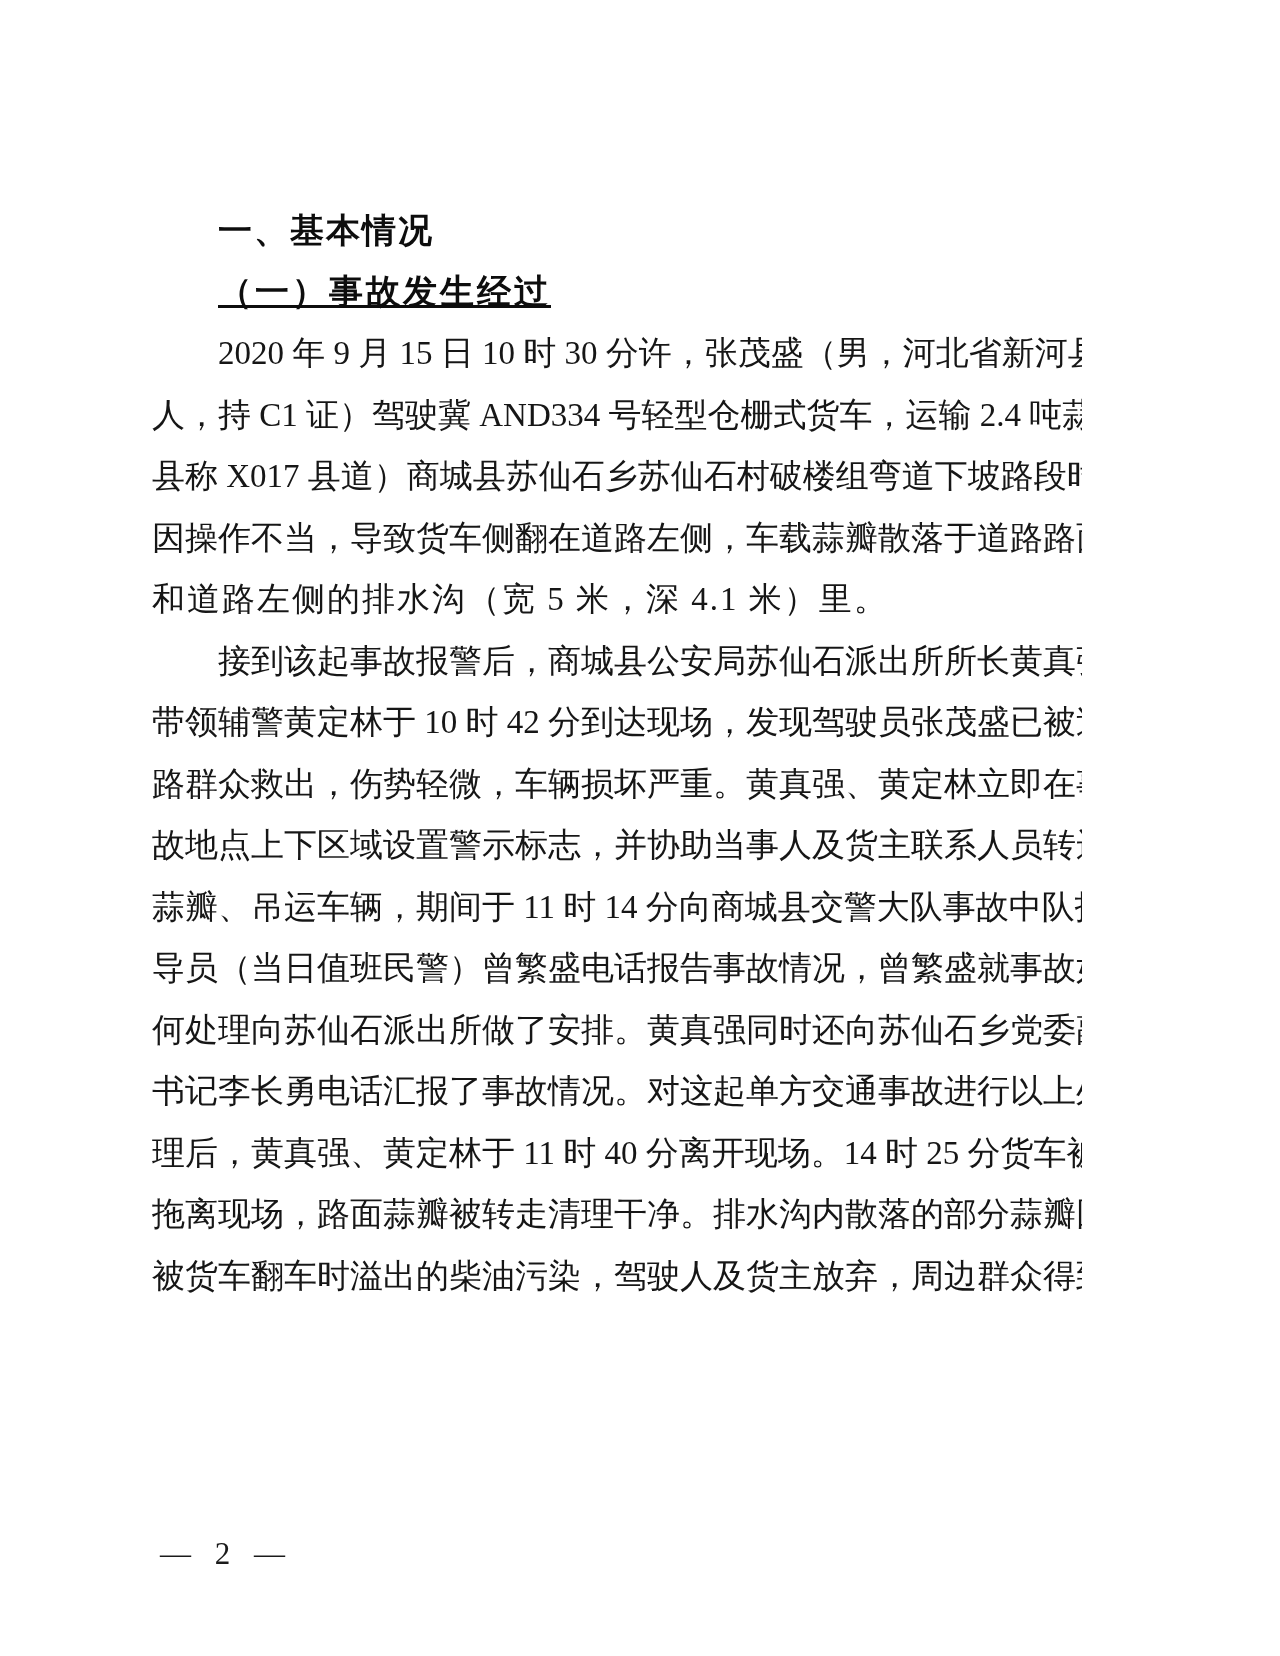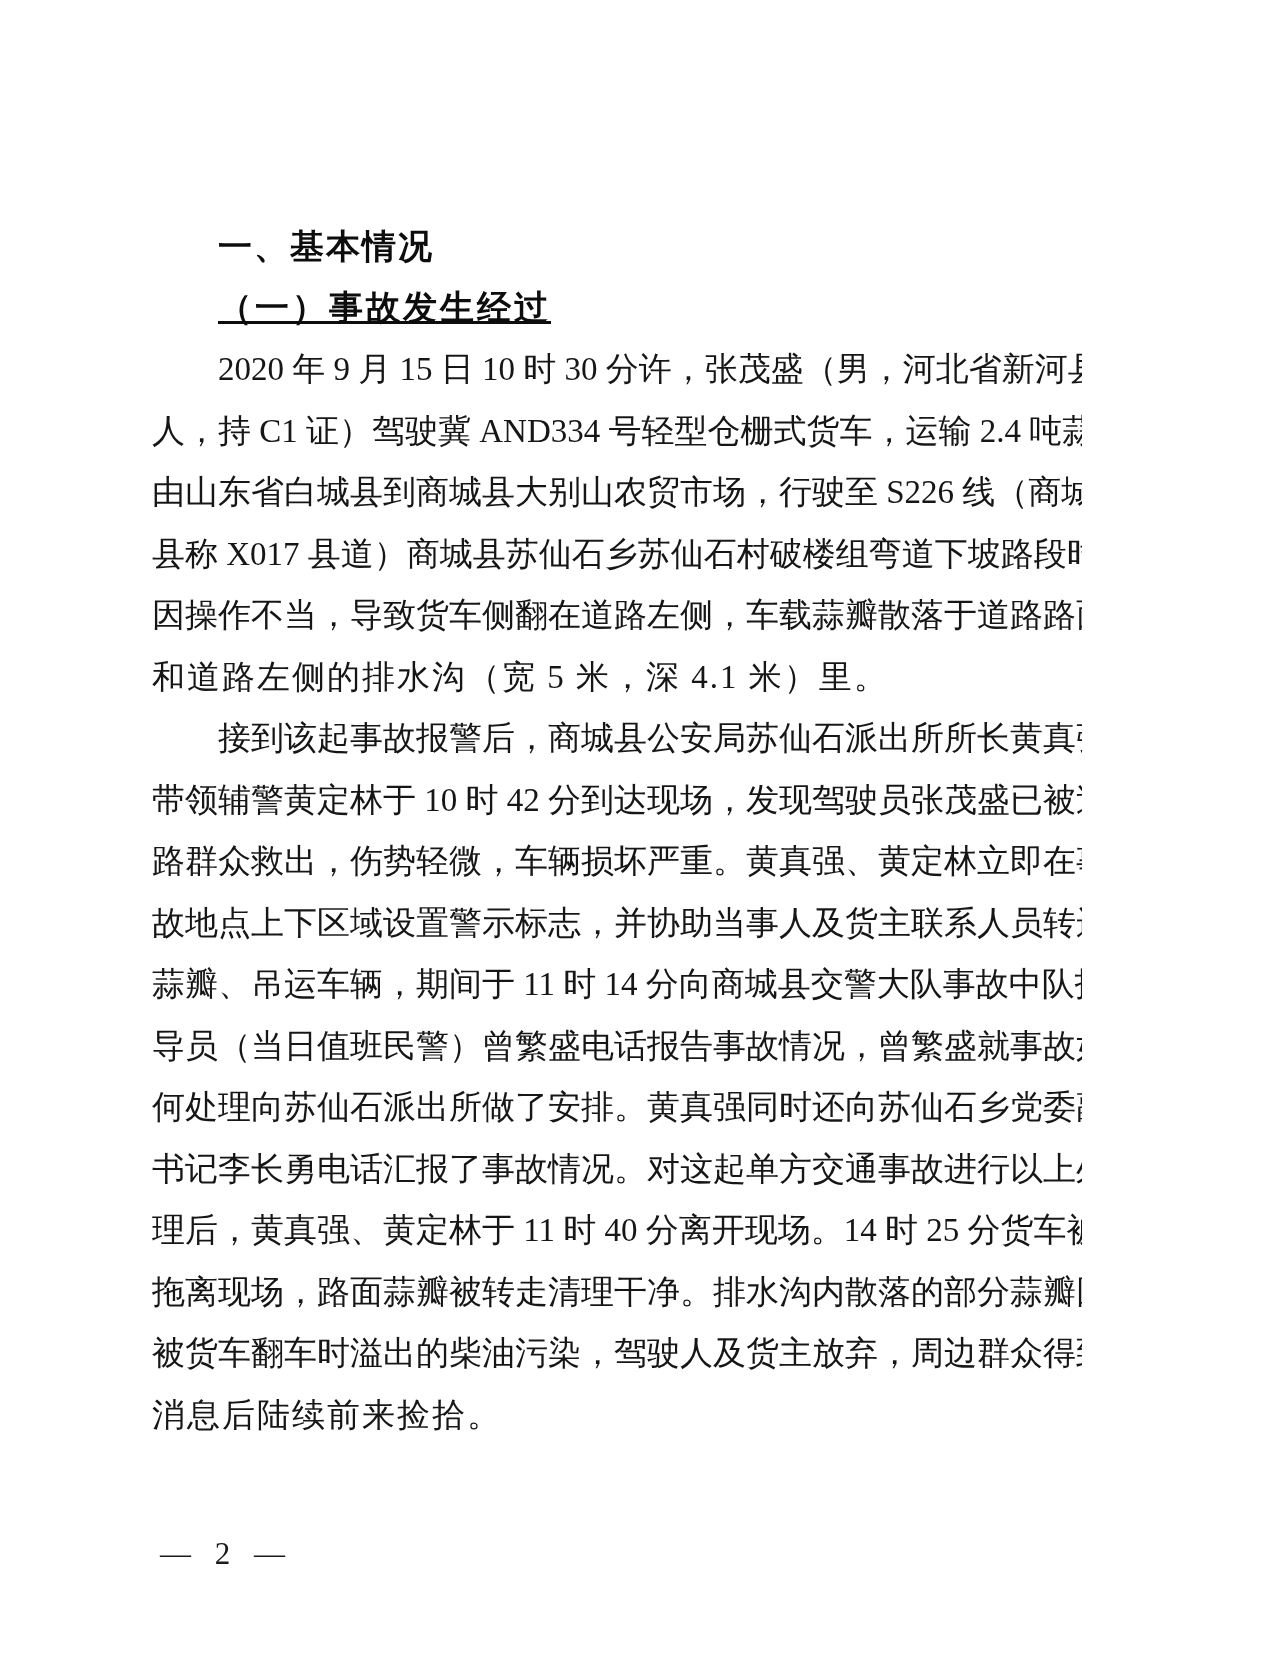--- a/index.html
+++ b/index.html
@@ -9,21 +9,21 @@
     width: 1280px;
     height: 1656px;
     background: #ffffff;
     color: #141414;
     overflow: hidden;
     font-family: "Liberation Serif", "DejaVu Serif", serif;
   }
   .content {
     position: absolute;
     left: 152px;
-    top: 216px;
+    top: 200px;
     width: 930px;
   }
   .section-heading {
     font-family: "Liberation Sans", "DejaVu Sans", sans-serif;
     font-weight: 700;
     font-size: 34px;
     line-height: 61px;
     padding-left: 66px;
     letter-spacing: 2px;
     color: #0d0d0d;
@@ -69,32 +69,30 @@
 </head>
 <body>
 
 <div class="page">
   <div class="content">
     <div class="section-heading">一、基本情况</div>
     <div class="subsection-heading">（一）事故发生经过</div>
     <div class="paragraphs">
         <div class="line first">2020 年 9 月 15 日 10 时 30 分许，张茂盛（男，河北省新河县</div>
         <div class="line">人，持 C1 证）驾驶冀 AND334 号轻型仓栅式货车，运输 2.4 吨蒜瓣</div>
-        <div class="line">由山东省白城县到商城县大别山农贸市场，行驶至 S226 线（商城</div>
         <div class="line">县称 X017 县道）商城县苏仙石乡苏仙石村破楼组弯道下坡路段时，</div>
         <div class="line">因操作不当，导致货车侧翻在道路左侧，车载蒜瓣散落于道路路面</div>
         <div class="line last">和道路左侧的排水沟（宽 5 米，深 4.1 米）里。</div>
         <div class="line first">接到该起事故报警后，商城县公安局苏仙石派出所所长黄真强</div>
         <div class="line">带领辅警黄定林于 10 时 42 分到达现场，发现驾驶员张茂盛已被过</div>
         <div class="line">路群众救出，伤势轻微，车辆损坏严重。黄真强、黄定林立即在事</div>
         <div class="line">故地点上下区域设置警示标志，并协助当事人及货主联系人员转运</div>
         <div class="line">蒜瓣、吊运车辆，期间于 11 时 14 分向商城县交警大队事故中队指</div>
         <div class="line">导员（当日值班民警）曾繁盛电话报告事故情况，曾繁盛就事故如</div>
         <div class="line">何处理向苏仙石派出所做了安排。黄真强同时还向苏仙石乡党委副</div>
         <div class="line">书记李长勇电话汇报了事故情况。对这起单方交通事故进行以上处</div>
         <div class="line">理后，黄真强、黄定林于 11 时 40 分离开现场。14 时 25 分货车被</div>
         <div class="line">拖离现场，路面蒜瓣被转走清理干净。排水沟内散落的部分蒜瓣因</div>
         <div class="line">被货车翻车时溢出的柴油污染，驾驶人及货主放弃，周边群众得到</div>
-        <div class="line last">消息后陆续前来捡拾。</div>
       </div>
   </div>
   <div class="page-number">— 2 —</div>
 </div>
 
 </body></html>

